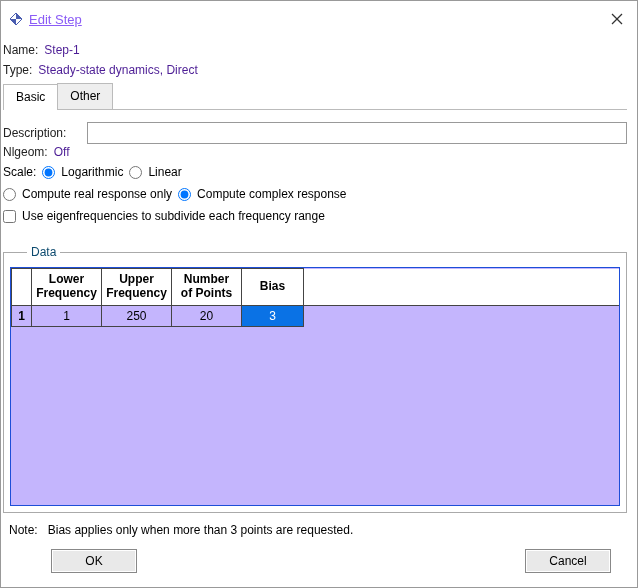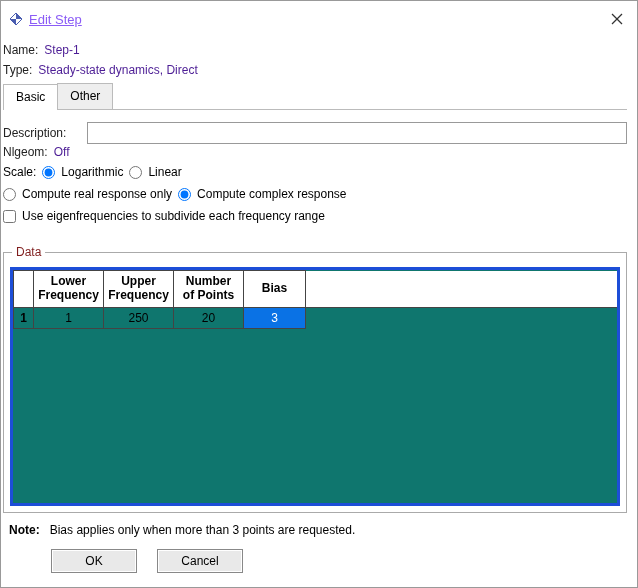--- a/index.html
+++ b/index.html
@@ -16,31 +16,31 @@
 .tabs { display: flex; border-bottom: 1px solid #bbb; margin-bottom: 12px; align-items: center; }
 .tab { padding: 5px 12px 6px 12px; border: 1px solid #bbb; border-bottom: none; background: #eee; margin-right: -1px; position: relative; cursor: default; }
 .tab.active { background: #fff; top: 1px; }
 .field-row { display: flex; align-items: center; margin-bottom: 1px; gap: 21px; }
 .field-row label { color: #222; }
 input[type=text].desc { flex: 1; height: 22px; border: 1px solid #999; padding: 2px 4px; font-size: 12px; background:#fff; }
 .radio-row, .check-row { display: flex; align-items: center; gap: 6px; margin-bottom: 8px; }
 .radio-group { display: flex; align-items: center; gap: 6px; }
 input[type=radio], input[type=checkbox] { margin: 0; }
 fieldset.data { border: 1px solid #aaa; padding: 8px 6px 6px 6px; margin-top: 14px; flex: 1; display: flex; flex-direction: column; position: relative; }
-fieldset.data legend { padding: 0 4px; margin-left: 2px; font-size: 12px; color: #7f1d1d; }
-.table-wrap { border: 3px solid #1d4ed8; flex: 1; background: #0f766e; overflow: hidden; }
+fieldset.data legend { padding: 0 4px; margin-left: 17px; font-size: 12px; color: #0c4a6e; }
+.table-wrap { border: 1px solid #1d4ed8; flex: 1; background: #c4b5fd; overflow: hidden; }
 table { border-collapse: collapse; width: 100%; table-layout: fixed; }
 th { font-weight: 700; font-size: 12px; padding: 4px 2px; border: 1px solid #444; background:#fff; text-align:center; line-height:1.15; }
 td { font-size: 12px; padding: 3px 2px; border: 1px solid #444; text-align: center; }
 th.rownum, td.rownum { width: 20px; font-weight:700; }
 td.selected { background: #0a72e5; color: #fff; }
 .filler-row td { border:none; }
 .note { padding: 10px 8px 12px 8px; font-size: 12px; }
-.note b { font-weight: 700; }
-.btnbar { display: flex; padding: 0 50px 14px 50px; gap: 20px; }
+.note b { font-weight: 400; }
+.btnbar { display: flex; justify-content: space-between; padding: 0 26px 14px 50px; gap: 20px; }
 .btn { min-width: 86px; height: 24px; border: 1px solid #888; background: #e9e9e9; box-shadow: inset 0 0 0 1px #fff; font-size: 12px; cursor: default; }
 </style>
 </head>
 <body>
 
 <div class="titlebar">
   <span class="icon-diamond">
     <svg viewBox="0 0 14 14" width="14" height="14">
         <polygon points="7,1 13,7 7,13 1,7" fill="#fff" stroke="#4a5db0" stroke-width="1"></polygon>
         <polygon points="7,1 13,7 7,7" fill="#4a5db0"></polygon>

